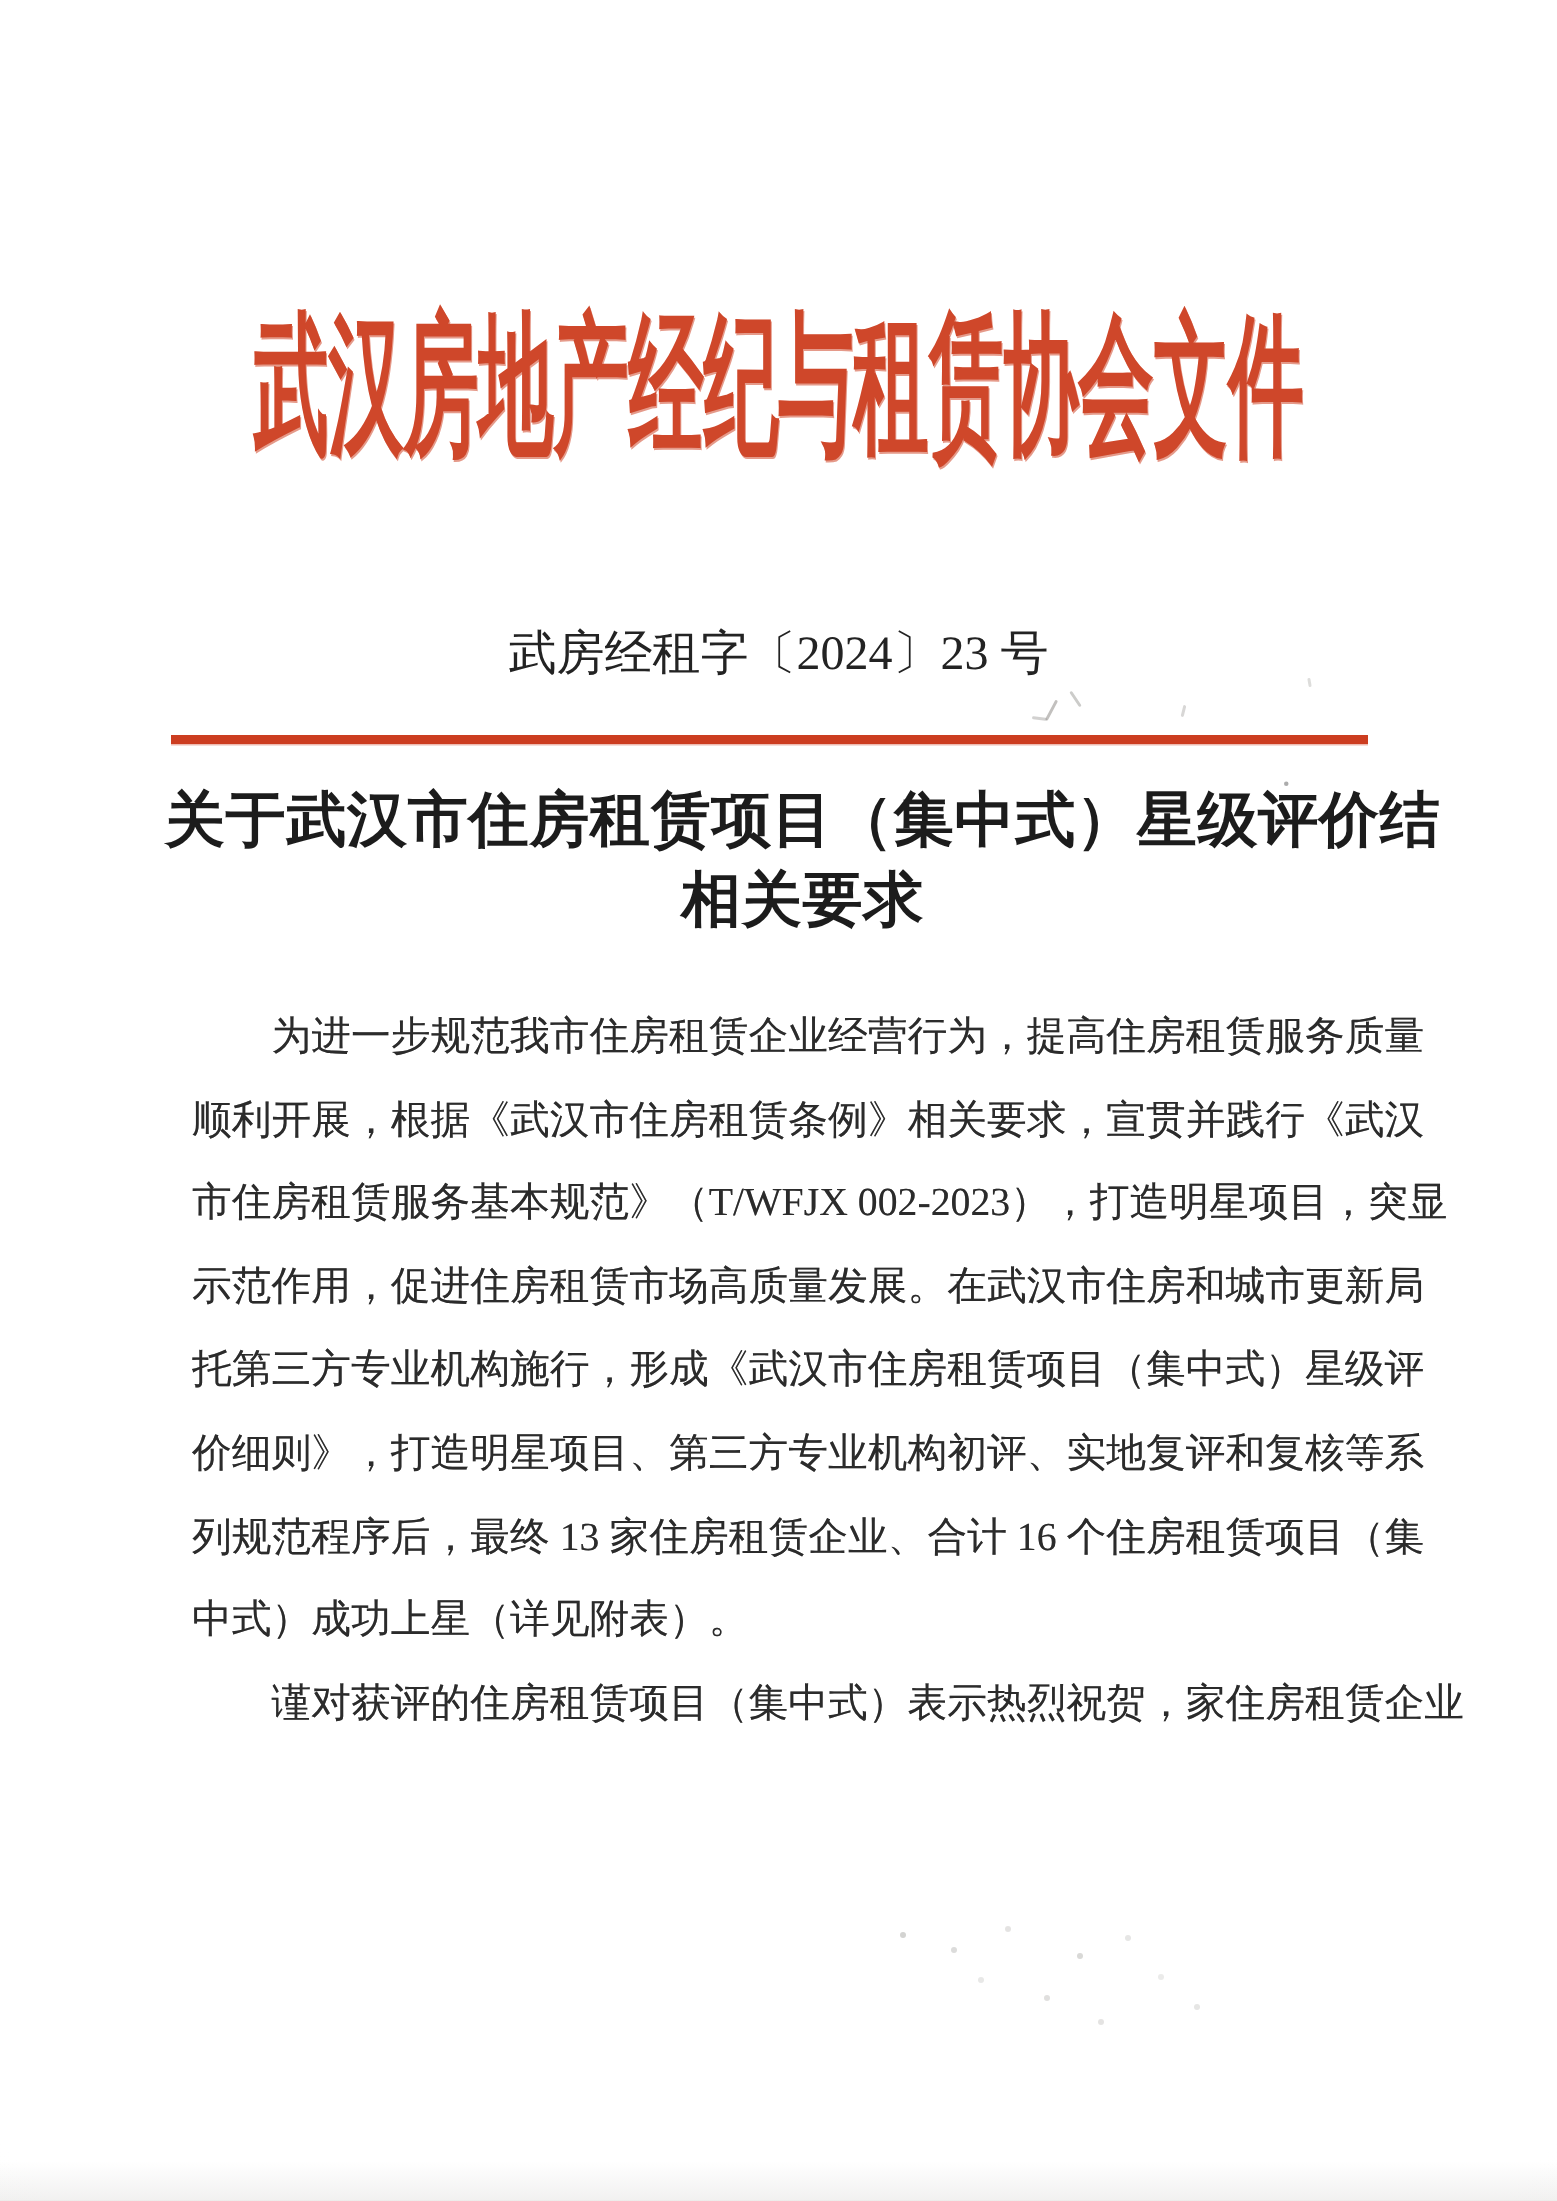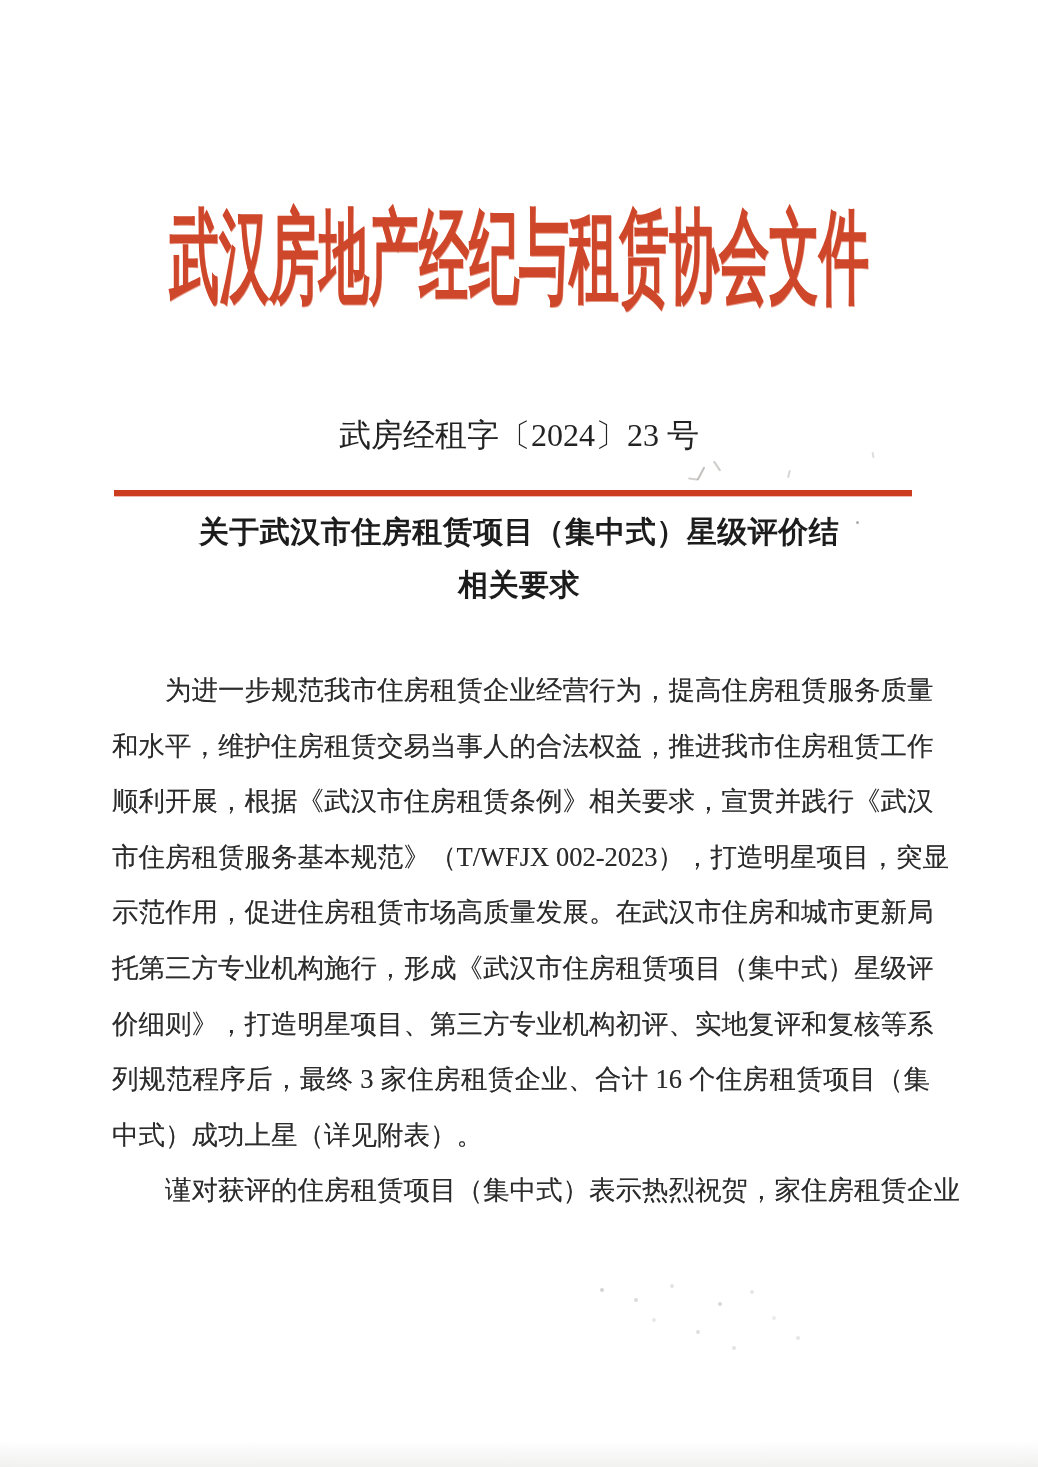--- a/index.html
+++ b/index.html
@@ -55,43 +55,44 @@
 
   
   .red-divider{
     position:absolute;top:490px;left:114px;width:798px;height:6px;
     background:var(--color-divider-red);
     box-shadow:0 1px 0 rgba(204,61,32,0.35);
   }
 
   
   .announcement-title{
-    position:absolute;top:505px;left:89px;width:860px;margin:0;
+    position:absolute;top:505px;left:89px;width:860px;margin:16px;
     text-align:center;
     font-family:"Liberation Sans","DejaVu Sans",sans-serif;
     font-weight:bold;
-    font-size:30px;line-height:53px;
+    font-size:40px;line-height:53px;
     letter-spacing:0.5px;
     color:var(--color-title-black);
   }
 
   
   .body-text{
     position:absolute;top:663px;left:112px;width:818px;
     font-size:26.5px;line-height:55.6px;
     color:var(--color-body-black);
     font-family:"Liberation Serif","DejaVu Serif",serif;
     text-shadow:0 0 0.4px rgba(43,43,43,0.5);
   }
   .body-line{
     height:55.6px;
     text-align:justify;
     text-align-last:justify;
     text-justify:inter-character;
     white-space:nowrap;
+    margin-left:16px;
   }
   .body-line.indent{text-indent:2em;}
   .body-line.para-end{text-align-last:left;}
 
   
   .artifact{position:absolute;pointer-events:none;}
   .pencil-mark{
     background:#8f8d89;opacity:0.55;border-radius:1px;
   }
   .m1{top:466px;left:700px;width:2px;height:15px;transform:rotate(28deg);}
@@ -125,27 +126,26 @@
   </div>
 
   <div class="doc-number">武房经租字〔2024〕23 号</div>
 
   <div class="red-divider"></div>
 
   <h1 class="announcement-title"><span>关于武汉市住房租赁项目（集中式）星级评价结</span><br><span>相关要求</span></h1>
 
   <div class="body-text">
     <div class="body-line indent">为进一步规范我市住房租赁企业经营行为，提高住房租赁服务质量</div>
-    <div class="body-line">和水平，维护住房租赁交易当事人的合法权益，推进我市住房租赁工作</div>
     <div class="body-line">顺利开展，根据《武汉市住房租赁条例》相关要求，宣贯并践行《武汉</div>
     <div class="body-line">市住房租赁服务基本规范》（T/WFJX 002-2023），打造明星项目，突显</div>
     <div class="body-line">示范作用，促进住房租赁市场高质量发展。在武汉市住房和城市更新局</div>
     <div class="body-line">托第三方专业机构施行，形成《武汉市住房租赁项目（集中式）星级评</div>
     <div class="body-line">价细则》，打造明星项目、第三方专业机构初评、实地复评和复核等系</div>
-    <div class="body-line">列规范程序后，最终 3 家住房租赁企业、合计 16 个住房租赁项目（集</div>
+    <div class="body-line">列规范程序后，最终 13 家住房租赁企业、合计 16 个住房租赁项目（集</div>
     <div class="body-line para-end">中式）成功上星（详见附表）。</div>
     <div class="body-line indent">谨对获评的住房租赁项目（集中式）表示热烈祝贺，家住房租赁企业</div>
   </div>
 
   <div class="artifact pencil-mark m1"></div>
   <div class="artifact pencil-mark m2"></div>
   <div class="artifact pencil-mark m3"></div>
   <div class="artifact pencil-mark m4"></div>
   <div class="artifact pencil-mark m5"></div>
   <div class="artifact speckles"></div>

